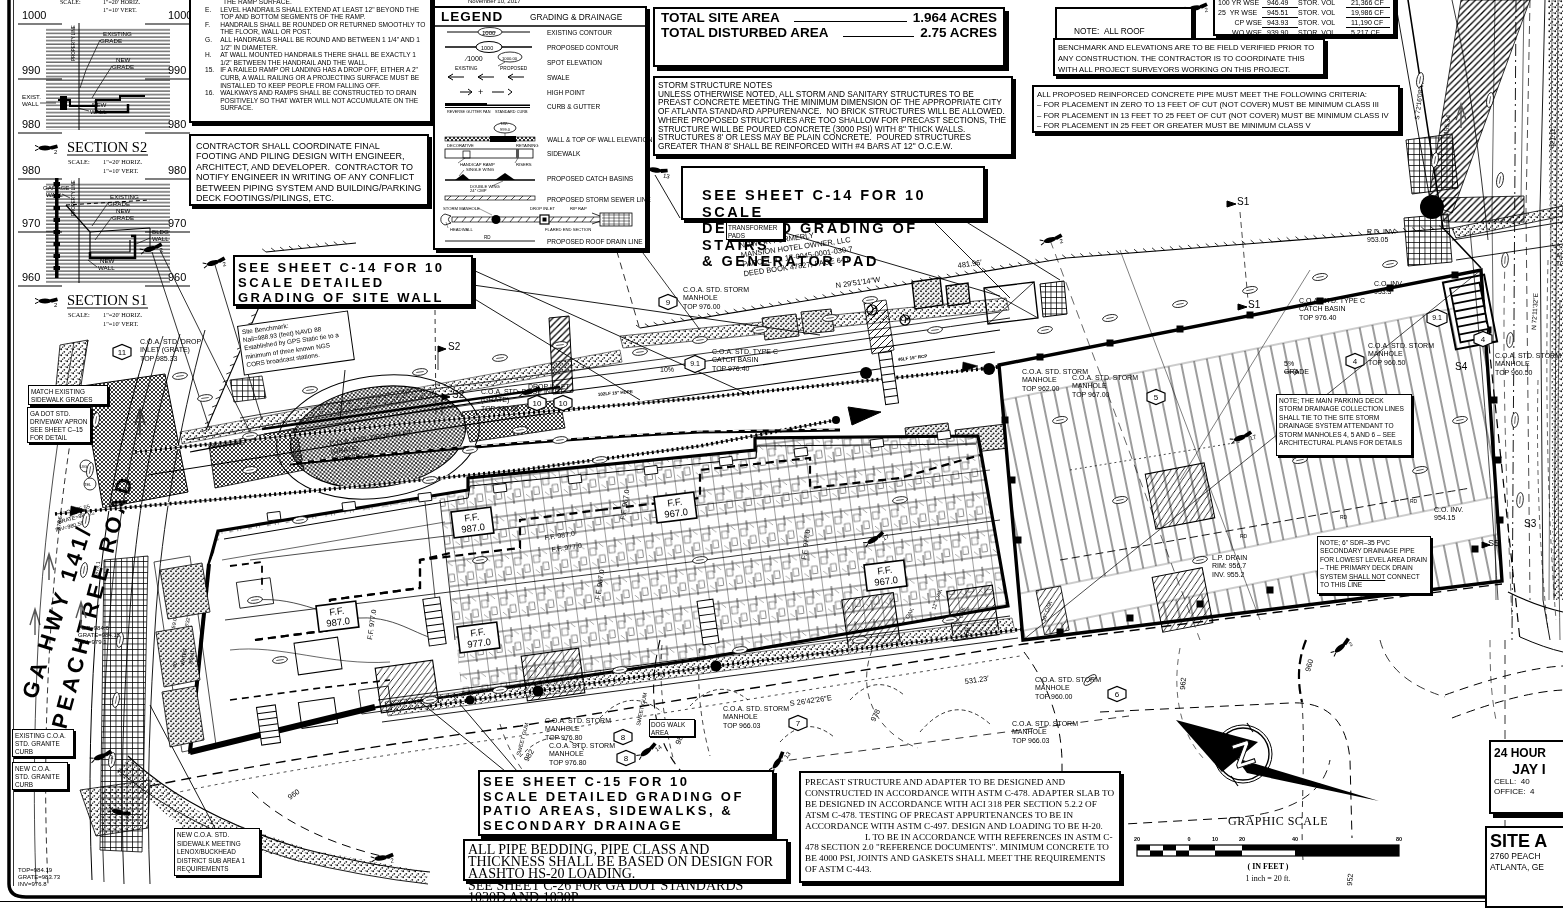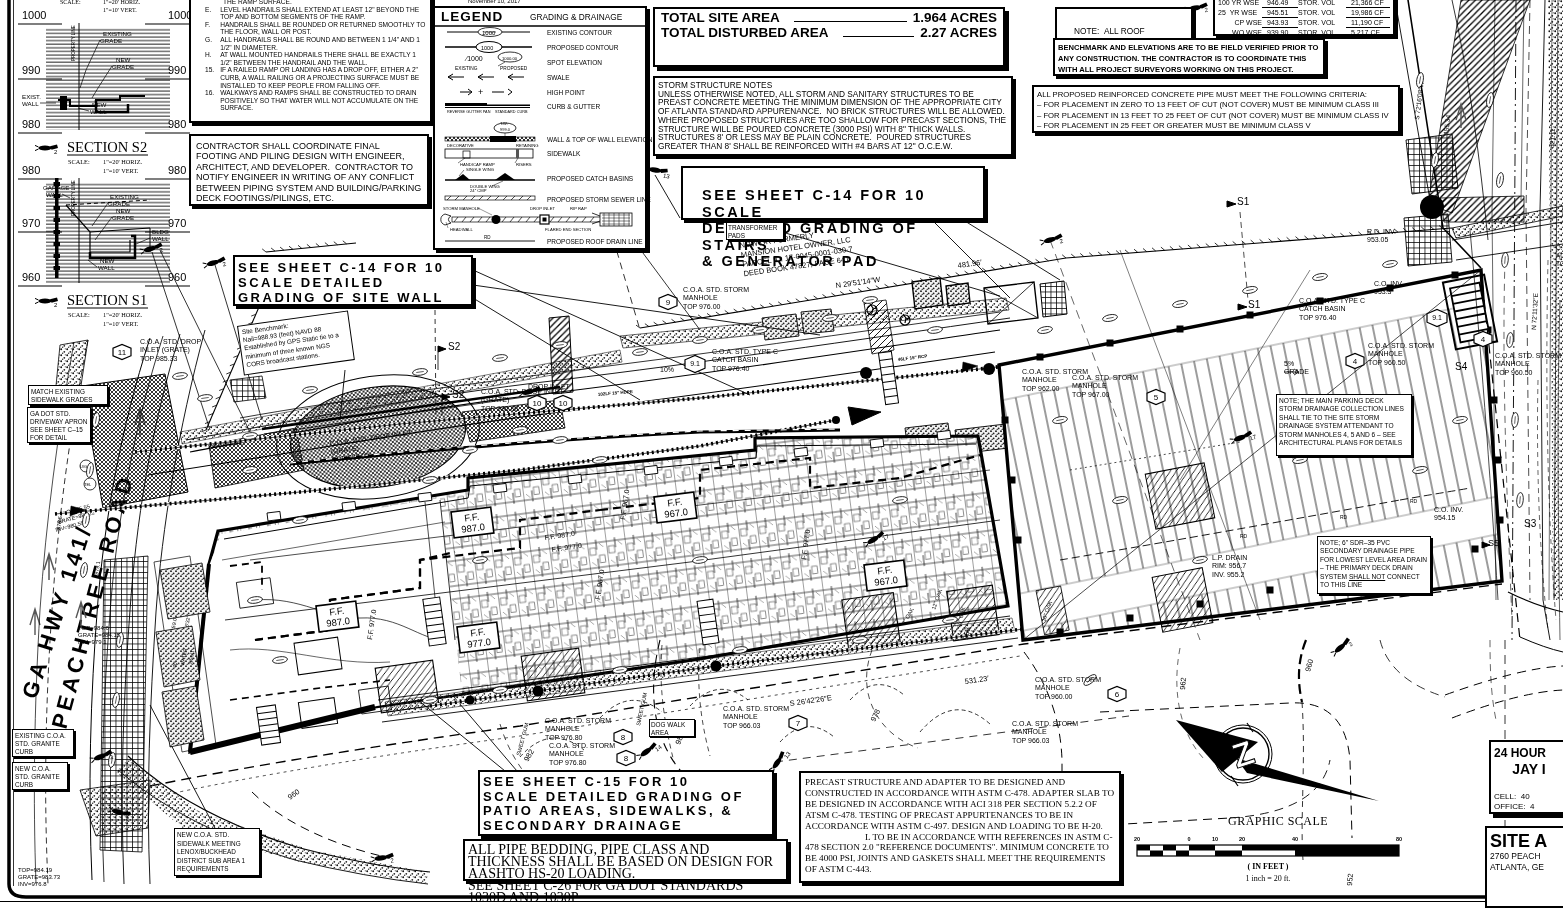--- a/index.html
+++ b/index.html
@@ -1247,21 +1247,21 @@
 <div class="bx " style="left:189px;top:134px;width:240px;height:72px;font-size:9px;line-height:10.4px;padding:5px;border-width:2px;box-shadow:3px 3px 0 #000;">CONTRACTOR SHALL COORDINATE FINAL FOOTING AND PILING DESIGN WITH ENGINEER, ARCHITECT, AND DEVELOPER.&nbsp;&nbsp;CONTRACTOR TO NOTIFY ENGINEER IN WRITING OF ANY CONFLICT BETWEEN PIPING SYSTEM AND BUILDING/PARKING DECK FOOTINGS/PILINGS, ETC.</div>
 <div class="bx" style="left:653px;top:7px;width:352px;height:60px;border-width:2.5px;box-shadow:4px 4px 0 #000;padding:0;">
     <div style="font-size:13.5px;font-weight:bold;padding:1px 6px 0 6px;display:flex;justify-content:space-between;align-items:flex-end;">
       <span>TOTAL SITE AREA</span>
       <span style="flex:1;border-bottom:1.5px solid #000;margin:0 6px 3px 14px;"></span>
       <span>1.964 ACRES</span>
     </div>
     <div style="font-size:13.5px;font-weight:bold;padding:0 6px;display:flex;justify-content:space-between;text-align:center;">
       <span>TOTAL DISTURBED AREA</span>
       <span style="flex:1;border-bottom:1.5px solid #000;margin:0 6px 3px 14px;"></span>
-      <span>2.27 ACRES</span>
+      <span>2.75 ACRES</span>
     </div>
   </div>
 <div class="bx " style="left:653px;top:76px;width:360px;height:80px;font-size:8.3px;line-height:8.7px;padding:3px;border-width:2px;box-shadow:3px 3px 0 #000;">STORM STRUCTURE NOTES<br>UNLESS OTHERWISE NOTED, ALL STORM AND SANITARY STRUCTURES TO BE PREAST CONCRETE MEETING THE MINIMUM DIMENSION OF THE APPROPRIATE CITY OF ATLANTA STANDARD APPURENANCE.&nbsp; NO BRICK STRUCTURES WILL BE ALLOWED. WHERE PROPOSED STRUCTURES ARE TOO SHALLOW FOR PRECAST SECTIONS, THE STRUCTURE WILL BE POURED CONCRETE (3000 PSI) WITH 8" THICK WALLS. STRUCTURES 8' OR LESS MAY BE PLAIN CONCRETE.&nbsp; POURED STRUCTURES GREATER THAN 8' SHALL BE REINFORCED WITH #4 BARS AT 12" O.C.E.W.</div>
 <div class="bx bold sp" style="left:681px;top:166px;width:304px;height:54px;font-size:14.5px;line-height:16.5px;padding:19px;border-width:2px;box-shadow:3px 3px 0 #000;">SEE SHEET C-14 FOR 10 SCALE<br>DETAILED GRADING OF STAIRS<br>&amp; GENERATOR PAD</div>
 <div class="bx " style="left:1055px;top:7px;width:138px;height:31px;font-size:8.3px;line-height:11px;padding:17px;border-width:2px;box-shadow:3px 3px 0 #000;">NOTE:&nbsp;&nbsp;ALL ROOF DRAINS TO BE SDR–35 P.V.C.</div>
 <div class="bx" style="left:1213px;top:-6px;width:182px;height:42px;border-width:2px;box-shadow:3px 3px 0 #000;padding:2px 3px;font-size:7px;line-height:9px;">
     <table style="border-collapse:collapse;width:100%;font-size:7px;line-height:9px;">
       <colgroup>
         <col style="width:44px">
         <col style="width:36px">
@@ -1289,39 +1289,39 @@
         </tr>
         <tr>
           <td style="text-align:right">WQ WSE</td>
           <td class="u">939.90</td>
           <td>STOR. VOL</td>
           <td class="u">5,217 CF</td>
         </tr>
       </tbody>
     </table>
   </div>
-<div class="bx " style="left:1053px;top:38px;width:272px;height:38px;font-size:7.6px;line-height:10.8px;padding:3px;border-width:2px;box-shadow:3px 3px 0 #000;font-weight:bold;">BENCHMARK AND ELEVATIONS ARE TO BE FIELD VERIFIED PRIOR TO ANY CONSTRUCTION. THE CONTRACTOR IS TO COORDINATE THIS WITH ALL PROJECT SURVEYORS WORKING ON THIS PROJECT.</div>
+<div class="bx " style="left:1053px;top:38px;width:272px;height:38px;font-size:7.6px;line-height:10.8px;padding:3px;border-width:2px;box-shadow:3px 3px 0 #000;">BENCHMARK AND ELEVATIONS ARE TO BE FIELD VERIFIED PRIOR TO ANY CONSTRUCTION. THE CONTRACTOR IS TO COORDINATE THIS WITH ALL PROJECT SURVEYORS WORKING ON THIS PROJECT.</div>
 <div class="bx " style="left:1032px;top:85px;width:368px;height:48px;font-size:7.7px;line-height:10.4px;padding:3px;border-width:2px;box-shadow:3px 3px 0 #000;">ALL PROPOSED REINFORCED CONCRETE PIPE MUST MEET THE FOLLOWING CRITERIA:<br>– FOR PLACEMENT IN ZERO TO 13 FEET OF CUT (NOT COVER) MUST BE MINIMUM CLASS III<br>– FOR PLACEMENT IN 13 FEET TO 25 FEET OF CUT (NOT COVER) MUST BE MINIMUM CLASS IV<br>– FOR PLACEMENT IN 25 FEET OR GREATER MUST BE MINIMUM CLASS V</div>
 <div class="bx bold sp" style="left:233px;top:255px;width:240px;height:51px;font-size:13px;line-height:15px;padding:3px;border-width:2px;box-shadow:3px 3px 0 #000;">SEE SHEET C-14 FOR 10<br>SCALE DETAILED<br>GRADING OF SITE WALL</div>
 <div class="bx" style="left:237px;top:326px;width:112px;height:50px;border-width:1px;box-shadow:none;padding:2px 3px;font-size:6.4px;line-height:8.2px;transform:rotate(-8deg);transform-origin:0 0;">Site Benchmark:<br>Nail=988.93 (feet) NAVD 88<br>Established by GPS Static tie to a<br>minimum of three known NGS<br>CORS broadcast stations.</div>
 <div class="bx " style="left:28px;top:385px;width:80px;height:20px;font-size:6.4px;line-height:8px;padding:2px;border-width:1px;box-shadow:2px 2px 0 #000;">MATCH EXISTING<br>SIDEWALK GRADES</div>
 <div class="bx " style="left:27px;top:407px;width:64px;height:36px;font-size:6.4px;line-height:8px;padding:2px;border-width:1px;box-shadow:2px 2px 0 #000;">GA DOT STD.<br>DRIVEWAY APRON<br>SEE SHEET C–15<br>FOR DETAIL</div>
 <div class="bx " style="left:12px;top:729px;width:62px;height:28px;font-size:6.4px;line-height:8px;padding:2px;border-width:1px;box-shadow:2px 2px 0 #000;">EXISTING C.O.A.<br>STD. GRANITE<br>CURB</div>
 <div class="bx " style="left:12px;top:762px;width:56px;height:28px;font-size:6.4px;line-height:8px;padding:2px;border-width:1px;box-shadow:2px 2px 0 #000;">NEW C.O.A.<br>STD. GRANITE<br>CURB</div>
 <div class="bx " style="left:174px;top:828px;width:86px;height:48px;font-size:6.4px;line-height:8.6px;padding:2px;border-width:1px;box-shadow:2px 2px 0 #000;">NEW C.O.A. STD.<br>SIDEWALK MEETING<br>LENOX/BUCKHEAD<br>DISTRICT SUB AREA 1<br>REQUIREMENTS</div>
 <div class="bx " style="left:726px;top:222px;width:58px;height:18px;font-size:6.4px;line-height:8px;padding:1px;border-width:1.5px;box-shadow:2px 2px 0 #000;">TRANSFORMER<br>PADS</div>
 <div class="bx " style="left:649px;top:719px;width:46px;height:18px;font-size:6.4px;line-height:8px;padding:1px;border-width:1px;box-shadow:1px 1px 0 #000;">DOG WALK<br>AREA</div>
 <div class="bx " style="left:1276px;top:394px;width:136px;height:62px;font-size:6.6px;line-height:8.4px;padding:2px;border-width:1.5px;box-shadow:2px 2px 0 #000;">NOTE;  THE MAIN PARKING DECK STORM DRAINAGE COLLECTION LINES SHALL TIE TO THE SITE STORM DRAINAGE SYSTEM ATTENDANT TO STORM MANHOLES 4, 5 AND 6 – SEE ARCHITECTURAL PLANS FOR DETAILS</div>
 <div class="bx " style="left:1317px;top:536px;width:114px;height:58px;font-size:6.6px;line-height:8.4px;padding:2px;border-width:1.5px;box-shadow:2px 2px 0 #000;">NOTE;  6" SDR–35 PVC SECONDARY DRAINAGE PIPE FOR LOWEST LEVEL AREA DRAIN – THE PRIMARY DECK DRAIN SYSTEM <u>SHALL NOT</u> CONNECT TO THIS LINE</div>
 <div class="bx bold sp" style="left:478px;top:770px;width:296px;height:66px;font-size:13px;line-height:14.6px;padding:3px;border-width:2px;box-shadow:3px 3px 0 #000;">SEE SHEET C-15 FOR 10<br>SCALE DETAILED GRADING OF<br>PATIO AREAS, SIDEWALKS, &amp;<br>SECONDARY DRAINAGE</div>
 <div class="bx serif" style="left:463px;top:839px;width:325px;height:42px;font-size:14px;line-height:12px;padding:3px;border-width:2px;box-shadow:3px 3px 0 #000;">ALL PIPE BEDDING, PIPE CLASS AND THICKNESS SHALL BE BASED ON DESIGN FOR AASHTO HS-20 LOADING.<br>SEE SHEET C-26 FOR GA DOT STANDARDS 1030D AND 1030P</div>
 <div class="bx serif" style="left:799px;top:771px;width:322px;height:112px;font-size:9.2px;line-height:10.9px;padding:4px;border-width:2px;box-shadow:3px 3px 0 #000;">PRECAST STRUCTURE AND ADAPTER TO BE DESIGNED AND CONSTRUCTED IN ACCORDANCE WITH ASTM C-478. ADAPTER SLAB TO BE DESIGNED IN ACCORDANCE WITH ACI 318 PER SECTION 5.2.2 OF ATSM C-478. TESTING OF PRECAST APPURTENANCES TO BE IN ACCORDANCE WITH ASTM C-497. DESIGN AND LOADING TO BE H-20.<br><span style="padding-left:60px"></span>L TO BE IN ACCORDANCE WITH REFERENCES IN ASTM C-478 SECTION 2.0 "REFERENCE DOCUMENTS". MINIMUM CONCRETE TO BE 4000 PSI, JOINTS AND GASKETS SHALL MEET THE REQUIREMENTS OF ASTM C-443.</div>
 <div class="bx" style="left:1489px;top:740px;width:80px;height:74px;border-width:2px;box-shadow:4px 4px 0 #000;padding:3px;font-size:8px;line-height:10px;">
     <div style="font-size:12px;font-weight:bold;line-height:16px;">24 HOUR</div>
     <div style="font-size:14px;font-weight:bold;line-height:16px;text-align:center;">JAY I</div>
-    <div style="margin-top:15px;">CELL:&nbsp; 40</div>
+    <div style="margin-top:0;">CELL:&nbsp; 40</div>
     <div>OFFICE:&nbsp; 4</div>
   </div>
 <div class="bx" style="left:1485px;top:826px;width:84px;height:82px;border-width:2px;box-shadow:4px 4px 0 #000;padding:3px;font-size:8.5px;line-height:10.5px;">
     <div style="font-size:18px;font-weight:bold;line-height:20px;">SITE A</div>
     <div>2760 PEACH</div>
     <div>ATLANTA, GE</div>
   </div>
 <div class="bx" style="left:433px;top:6px;width:214px;height:244px;border-width:2px;box-shadow:3px 3px 0 #000;padding:0;background:transparent;"></div>
 </body></html>

